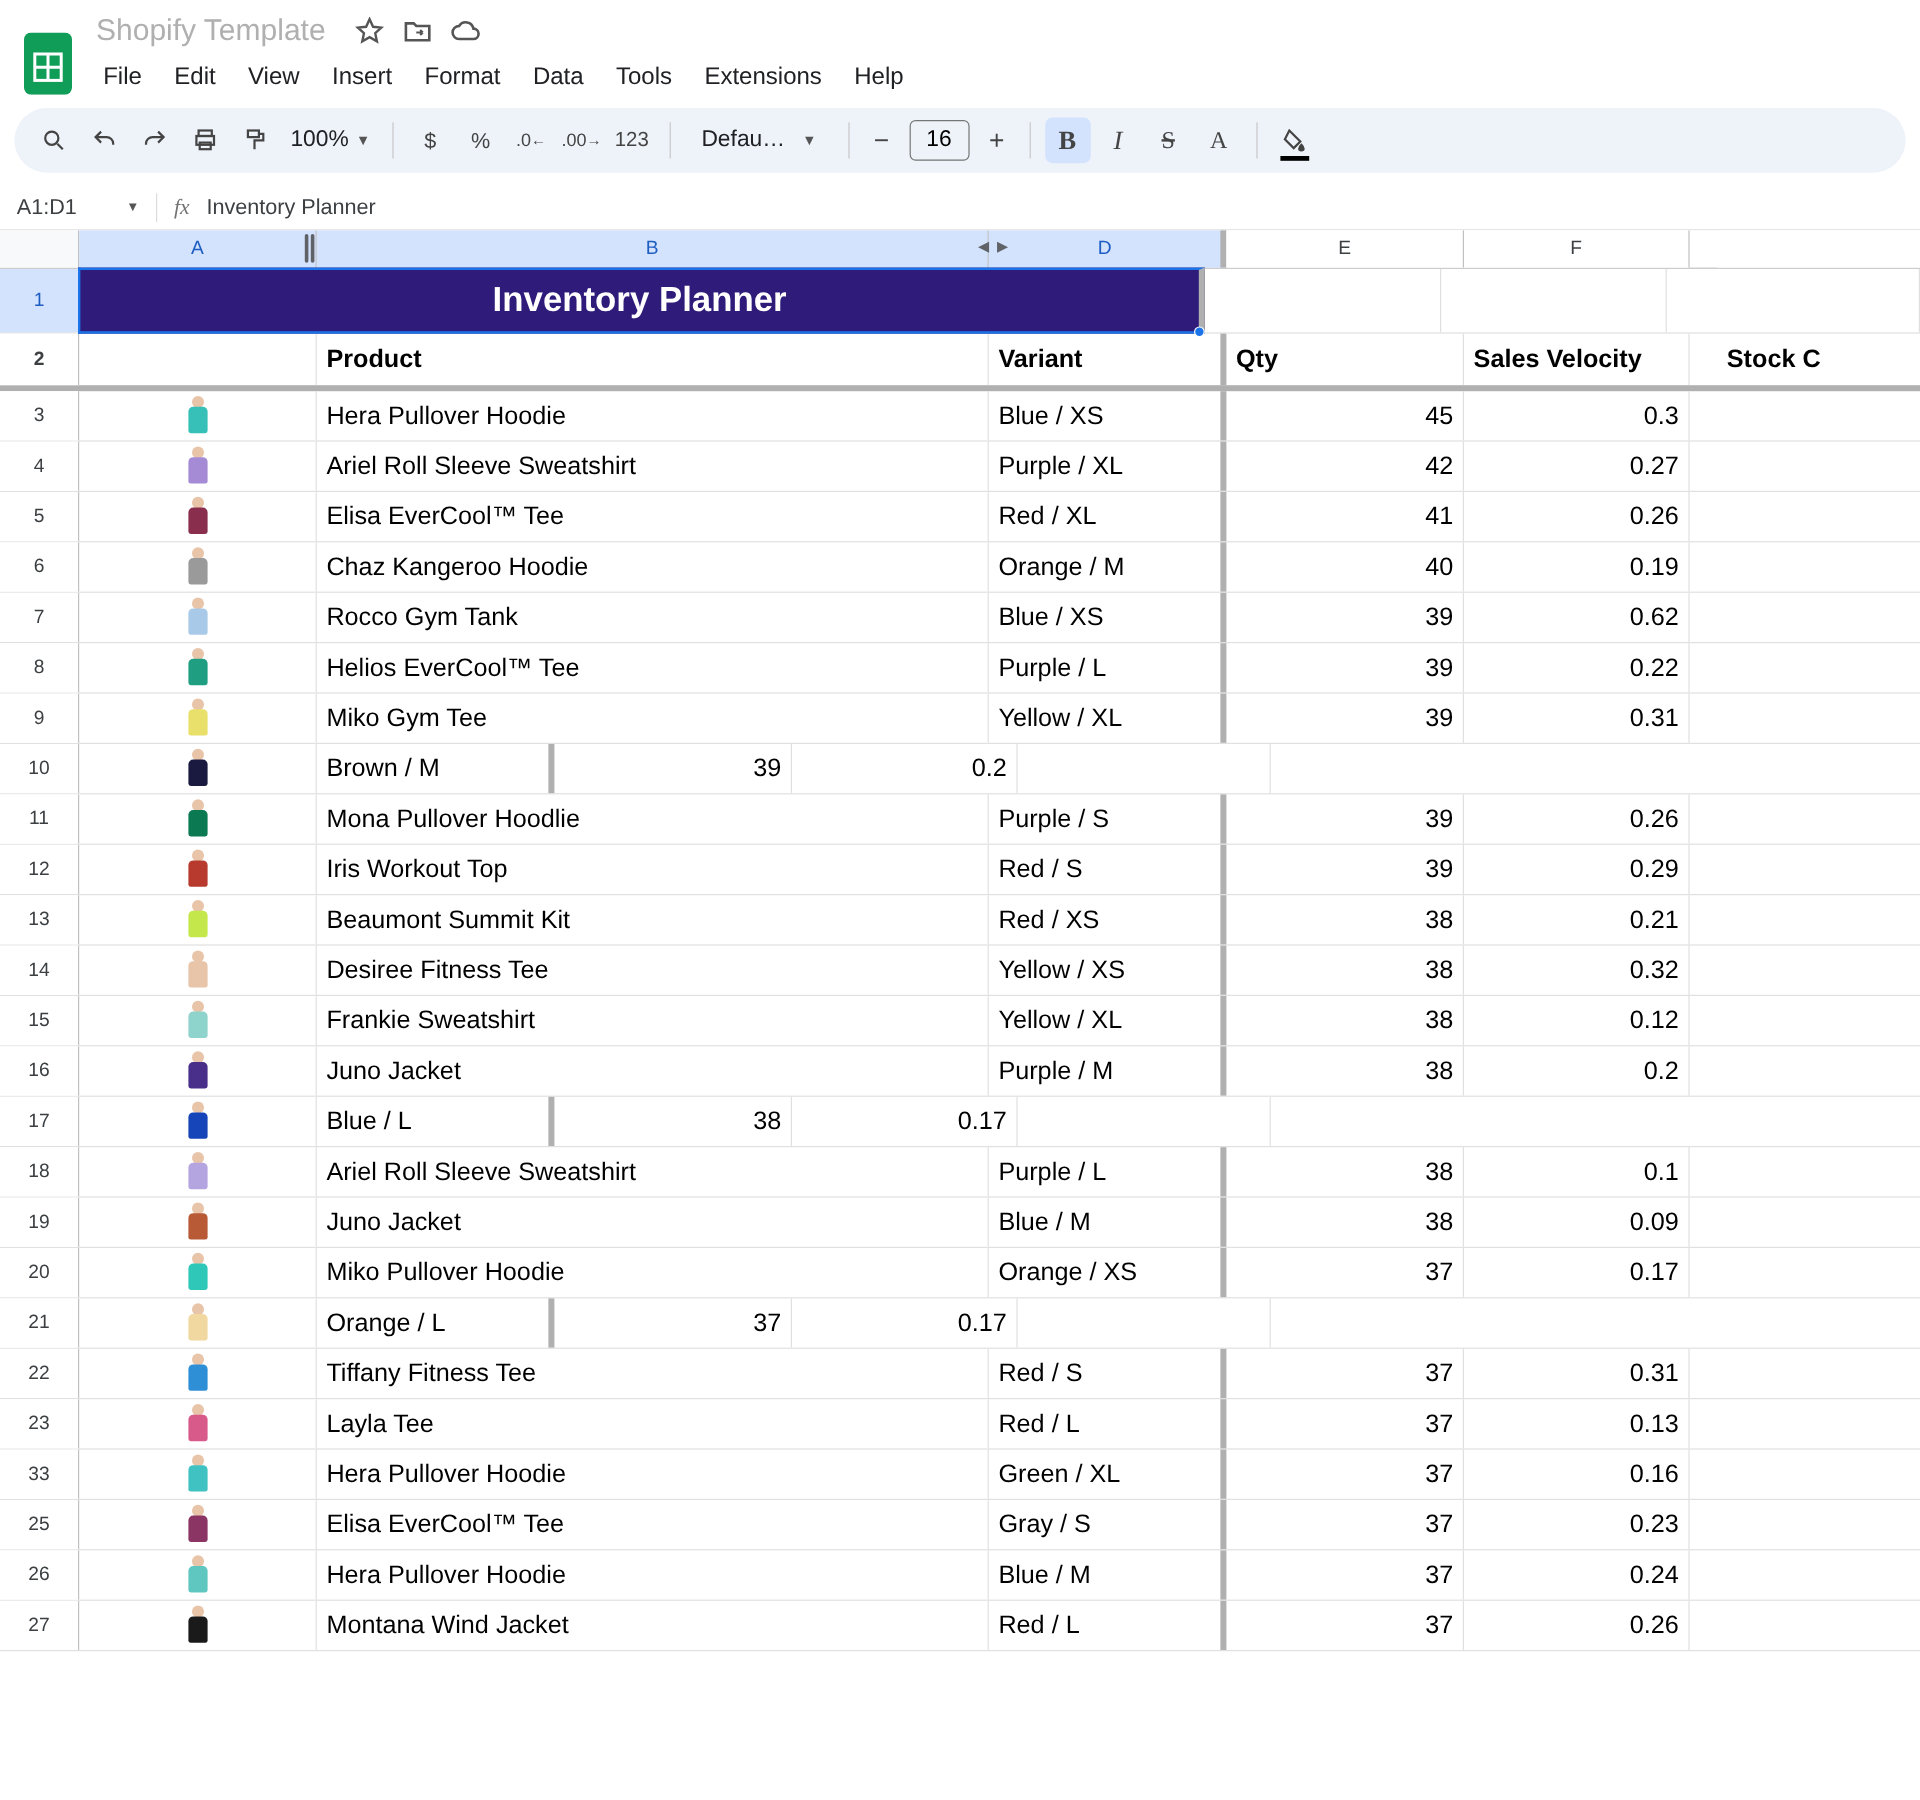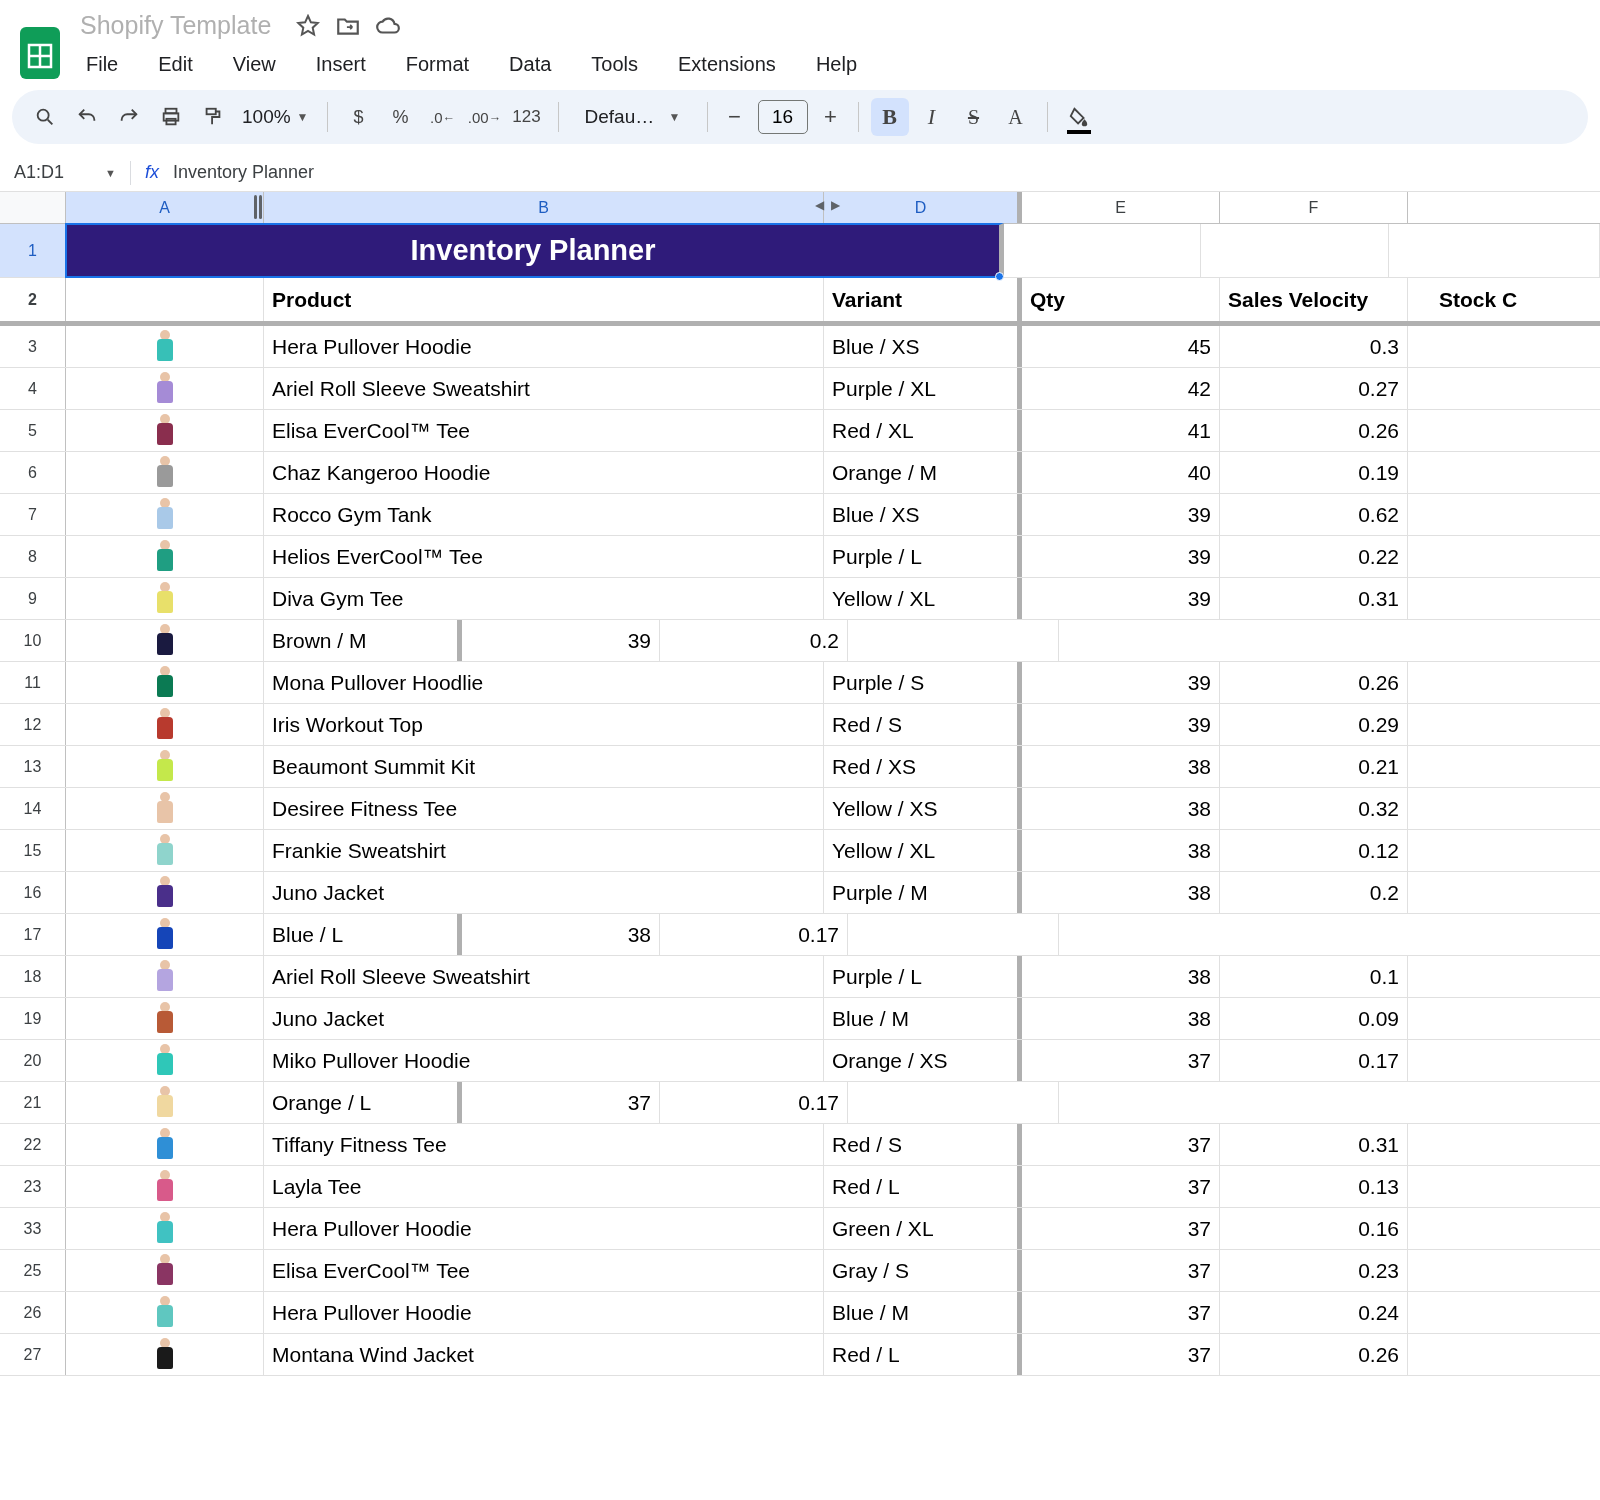--- a/index.html
+++ b/index.html
@@ -7,21 +7,21 @@
 
 
 .app-header { padding: 8px 16px 0 16px; display: flex; align-items: flex-end; gap: 10px; }
 .sheets-logo { width: 48px; height: 58px; display: flex; align-items: center; justify-content: center; }
 .sheets-logo svg { width: 40px; height: 52px; }
 .title-area { display: flex; flex-direction: column; flex: 1; }
 .title-row { display: flex; align-items: center; gap: 10px; }
 .doc-title { font-size: 25px; color: #b0b0b0; padding: 3px 6px; border-radius: 4px; }
 .title-icons { display: flex; gap: 14px; margin-left: 8px; align-items: center; }
 .title-icons .ticon { width: 26px; height: 26px; display:flex; align-items:center; justify-content:center; color:#444; }
-.menu-bar { display: flex; gap: 16px; margin-top: 4px; }
+.menu-bar { display: flex; gap: 3px; margin-top: 4px; }
 .menu-item { font-size: 20px; color: #202124; padding: 6px 12px; border-radius: 4px; cursor: pointer; }
 
 
 .toolbar-wrap { padding: 8px 12px 10px 12px; }
 .toolbar { background: #eef3fa; border-radius: 28px; padding: 8px 14px; display: flex; align-items: center; gap: 4px; min-height: 52px; }
 .tbtn { width: 38px; height: 38px; display: flex; align-items: center; justify-content: center; border-radius: 6px; color: #444; cursor: pointer; font-size: 18px; }
 .tbtn.active { background: #d3e2fd; }
 .tbtn svg { width: 22px; height: 22px; }
 .tsep { width: 1px; height: 30px; background: #c7c7c7; margin: 0 8px; }
 .zoom-box { display:flex; align-items:center; gap:6px; font-size:19px; padding: 0 6px;}
@@ -36,21 +36,21 @@
 .strike-s { text-decoration: line-through; font-family: serif; font-size:20px;}
 .letter-a { font-size:20px; font-family: serif; position:relative;}
 .fill-icon { position: relative; }
 .fill-underline { position:absolute; bottom:2px; left:7px; right:7px; height:4px; background:#000;}
 
 
 .namebar { display:flex; align-items:center; border-bottom: 1px solid #e0e0e0; height: 38px; }
 .namebox { width: 130px; display:flex; align-items:center; padding: 0 14px; font-size:18px; color:#3c4043; gap: 18px; justify-content:space-between;}
 .namebox .caret { font-size:11px; color:#555;}
 .vsep { width:1px; height:24px; background:#dadce0; }
-.fx { font-style: italic; font-family: Liberation Sans, sans-serif; color:#1d4ed8; font-size: 18px; padding: 0 14px;}
+.fx { font-style: italic; font-family: Liberation Serif, serif; color:#737373; font-size: 18px; padding: 0 14px;}
 .formula-val { font-size:18px; color:#3c4043; }
 
 
 .grid-area { position: relative; }
 .col-headers { display:flex; height: 32px; background:#fff; border-bottom: 1px solid #c0c0c0; position:relative;}
 .corner { width: 66px; min-width:66px; border-right: 1px solid #c0c0c0; background:#f8f9fa;}
 .col-h { border-right: 1px solid #c0c0c0; display:flex; align-items:center; justify-content:center; font-size:16px; color:#3c4043; background:#fff; position:relative;}
 .col-h.selected { background:#d3e2fd; font-weight:500; color:#1e5dc2;}
 .col-a { width:198px; min-width:198px;}
 .col-b { width:560px; min-width:560px;}
@@ -345,21 +345,21 @@
       </div>
       <div class="row">
         <div class="row-h">9</div>
         <div class="cell col-a">
           <div class="thumb">
             <div class="thumb-inner">
               <div class="person" style="--shirt:#e8e06a"></div>
             </div>
           </div>
         </div>
-        <div class="cell col-b">Diva Gym Tee</div>
+        <div class="cell col-b">Miko Gym Tee</div>
         <div class="cell col-c frozen-edge">Yellow / XL</div>
         <div class="cell col-e num">39</div>
         <div class="cell col-f num">0.31</div>
         <div class="cell col-g"></div>
       </div>
       <div class="row">
         <div class="row-h">10</div>
         <div class="cell col-a">
           <div class="thumb">
             <div class="thumb-inner">

